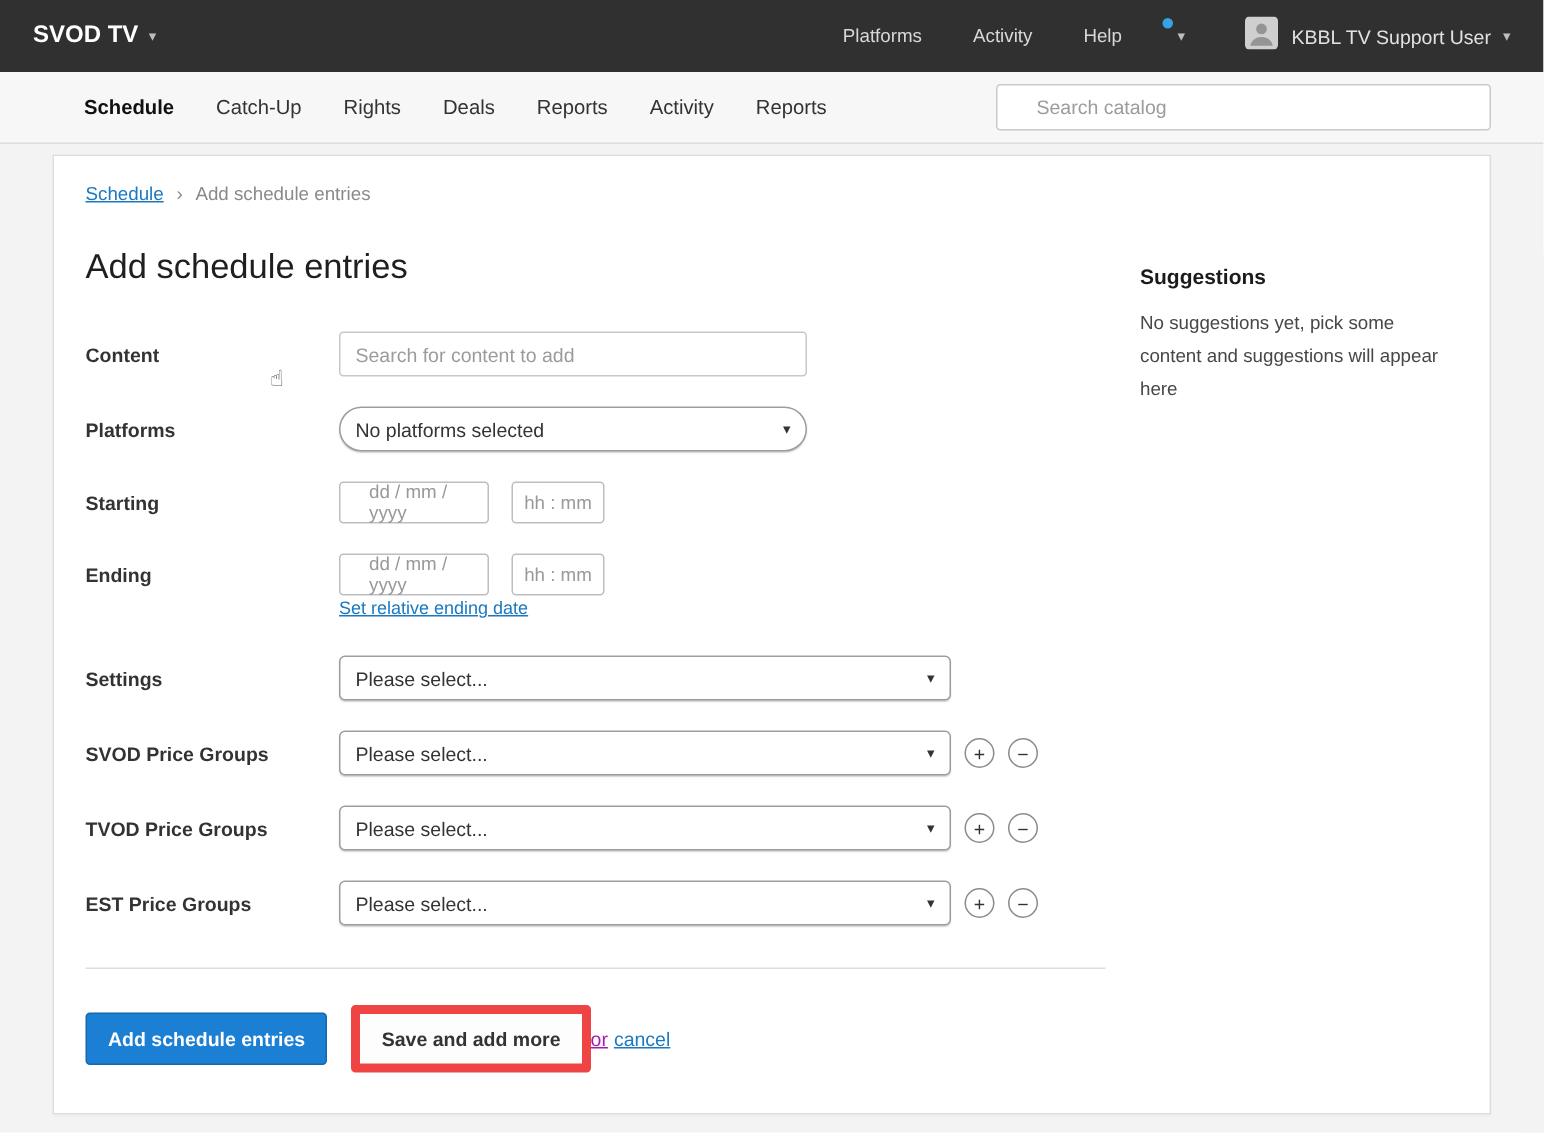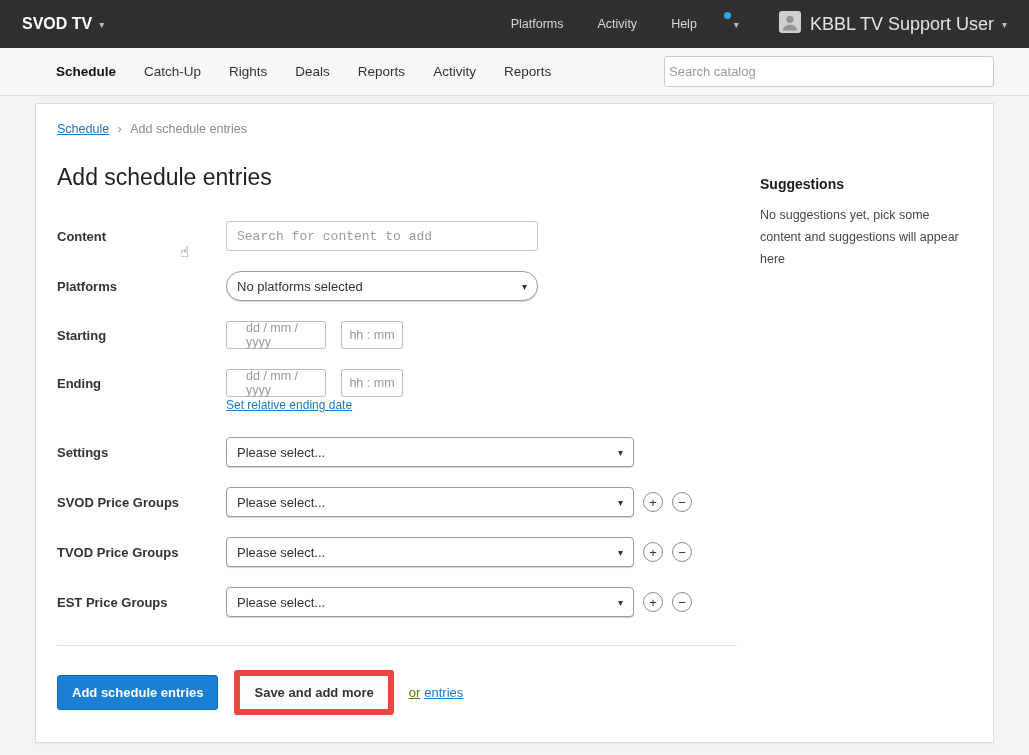--- a/index.html
+++ b/index.html
@@ -19,32 +19,32 @@
   }
   .brand { display: flex; align-items: center; color: #fff; font-size: 16px; font-weight: bold; cursor: pointer; }
   .brand .caret { margin-left: 7px; }
   .caret { font-size: 10px; color: #bdbdbd; }
   .topnav { margin-left: auto; display: flex; align-items: center; }
   .topnav a { color: #d8d8d8; font-size: 12.5px; text-decoration: none; margin-left: 34px; display: inline-flex; align-items: center; }
   .help-wrap { position: relative; gap: 23px; }
   .help-dot { position: absolute; top: -5px; right: 8px; width: 7px; height: 7px; border-radius: 50%; background: #35a3e8; }
   .help-wrap .caret { margin-left: 14px; }
   .usermenu { display: flex; align-items: center; margin-left: 40px; cursor: pointer; }
-  .usermenu .name { color: #e2e2e2; font-size: 18px; margin: 0 8px 0 9px; }
+  .usermenu .name { color: #e2e2e2; font-size: 13px; margin: 0 8px 0 9px; }
 
   
   .subnav {
     height: 48px; background: #f7f7f7; border-bottom: 1px solid #dcdcdc;
     display: flex; align-items: center; padding: 0 35px 0 56px;
   }
   .tab { font-size: 13.5px; color: #333; text-decoration: none; margin-right: 28px; padding: 14px 0; }
   .tab.active { font-weight: bold; color: #111; }
   .catalog-search {
     margin-left: auto; width: 330px; height: 31px; border: 1px solid #c9c9c9;
-    border-radius: 3px; background: #fff; padding: 0 4px; font-size: 13px;
+    border-radius: 3px; background: #fff; padding: 0 26px; font-size: 13px;
     font-family: inherit; color: #333;
   }
   .catalog-search::placeholder { color: #9b9b9b; }
 
   
   .card {
     margin: 7px 35px 10px; background: #fff; border: 1px solid #ddd;
     box-shadow: 0 1px 2px rgba(0,0,0,.04);
     padding: 18px 21px 26px; min-height: 640px;
   }
@@ -58,21 +58,21 @@
   .suggestions h3 { font-size: 14px; color: #1b1b1b; margin-bottom: 13px; }
   .suggestions p { font-size: 12.5px; color: #474747; line-height: 1.75; }
 
   h1 { font-size: 23px; font-weight: 400; color: #1f1f1f; margin: 14px 0 30px; }
 
   .row { display: flex; align-items: center; margin-bottom: 20px; }
   .row label, .row .label { flex: 0 0 169px; font-size: 13px; font-weight: bold; color: #333; }
 
   .text-input {
     width: 312px; height: 30px; border: 1px solid #c7c7c7; border-radius: 3px;
-    padding: 0 10px; font-size: 13px; font-family: Liberation Mono, monospace; color: #333; background: #fff;
+    padding: 0 10px; font-size: 13px; font-family: Liberation Sans, sans-serif; color: #333; background: #fff;
   }
   .text-input::placeholder { color: #9b9b9b; }
 
   .select {
     height: 30px; border: 1px solid #9d9d9d; border-radius: 4px; background: #fff;
     box-shadow: 0 1px 1px rgba(0,0,0,.18);
     display: flex; align-items: center; padding: 0 10px; cursor: pointer;
   }
   .select span.val { flex: 1; font-size: 13px; color: #333; }
   .select .caret { color: #333; }
@@ -99,21 +99,21 @@
   .checkbox { width: 14px; height: 14px; border: 1px solid #a8a8a8; border-radius: 2px; background: #fff; cursor: pointer; }
   .cb-label { font-size: 13px; font-weight: 400; color: #222; margin-left: 8px; }
   .row.playlist-row { margin-top: 28px; }
 
   .divider { border: none; border-top: 1px solid #ddd; margin: 28px 0 24px; width: 680px; }
 
   .actions { display: flex; align-items: center; }
   .btn { font-family: inherit; font-size: 13px; font-weight: bold; border-radius: 3px; padding: 9px 14px; cursor: pointer; }
   .btn-primary { background: var(--accent, #1b7fd4); color: #fff; border: 1px solid #1568ad; }
   .btn-secondary { background: #fdfdfd; color: #333; border: 6px solid #ef4444; margin-left: 16px; }
-  .or-text { font-size: 13px; color: #4d7c0f; margin-left: 15px; margin-right: 4px; text-decoration: underline; }
+  .or-text { font-size: 13px; color: #a21caf; margin-left: 0; margin-right: 4px; text-decoration: underline; }
   .cancel-link { font-size: 13px; }
 
   .mouse-cursor { position: absolute; left: 180px; top: 243px; font-size: 15px; color: #555; pointer-events: none; }
 </style>
 </head>
 <body>
 
 <header class="topbar">
   <div class="brand">
     <span>SVOD TV</span>
@@ -233,21 +233,21 @@
         <button class="round-btn">−</button>
       </div>
 
 
       <hr class="divider">
 
       <div class="actions">
         <button class="btn btn-primary">Add schedule entries</button>
         <button class="btn btn-secondary">Save and add more</button>
         <span class="or-text">or</span>
-        <a href="#" class="cancel-link">entries</a>
+        <a href="#" class="cancel-link">cancel</a>
       </div>
 
     </div>
 
     <aside class="suggestions">
       <h3>Suggestions</h3>
       <p>No suggestions yet, pick some content and suggestions will appear here</p>
     </aside>
   </div>
 </main>

